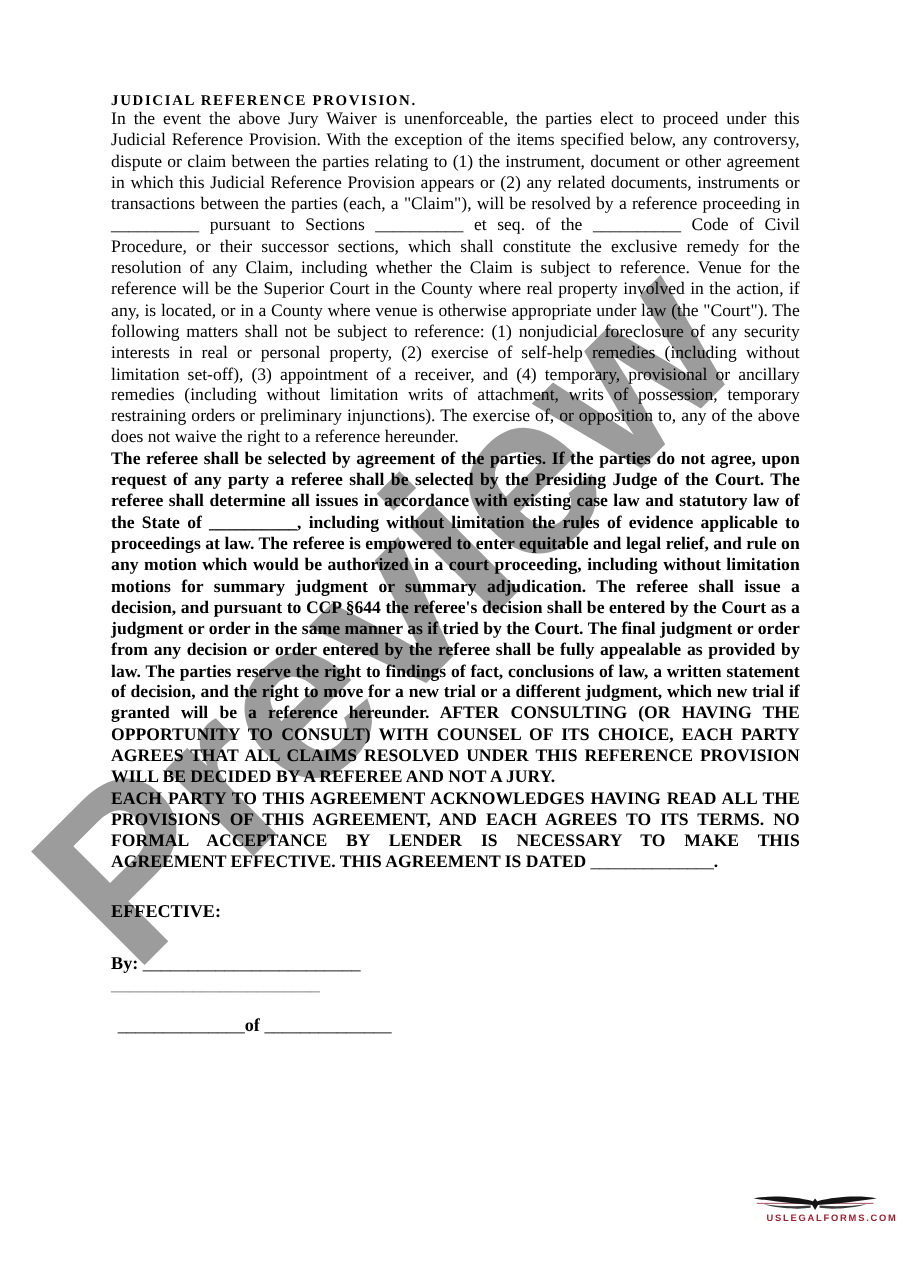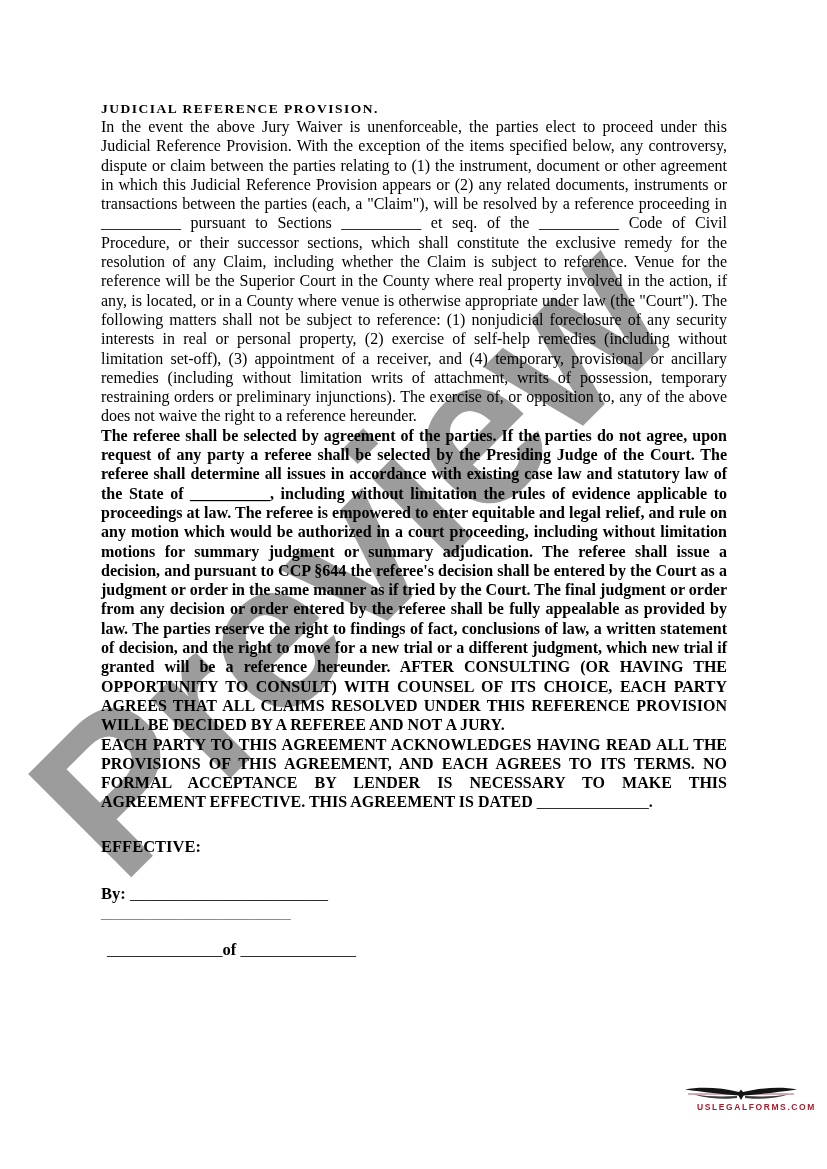--- a/index.html
+++ b/index.html
@@ -36,21 +36,21 @@
     white-space: nowrap;
     transform: rotate(-45deg);
     transform-origin: 0 196px;
     letter-spacing: -2px;
     user-select: none;
   }
   
   .doc {
     position: absolute;
     left: 101px;
-    top: 97px;
+    top: 79px;
     width: 626px;
     z-index: 2;
   }
   .doc-heading {
     font-size: 13.5px;
     font-weight: bold;
     letter-spacing: 1.5px;
     padding-top: 4px;
     margin: 0;
   }

